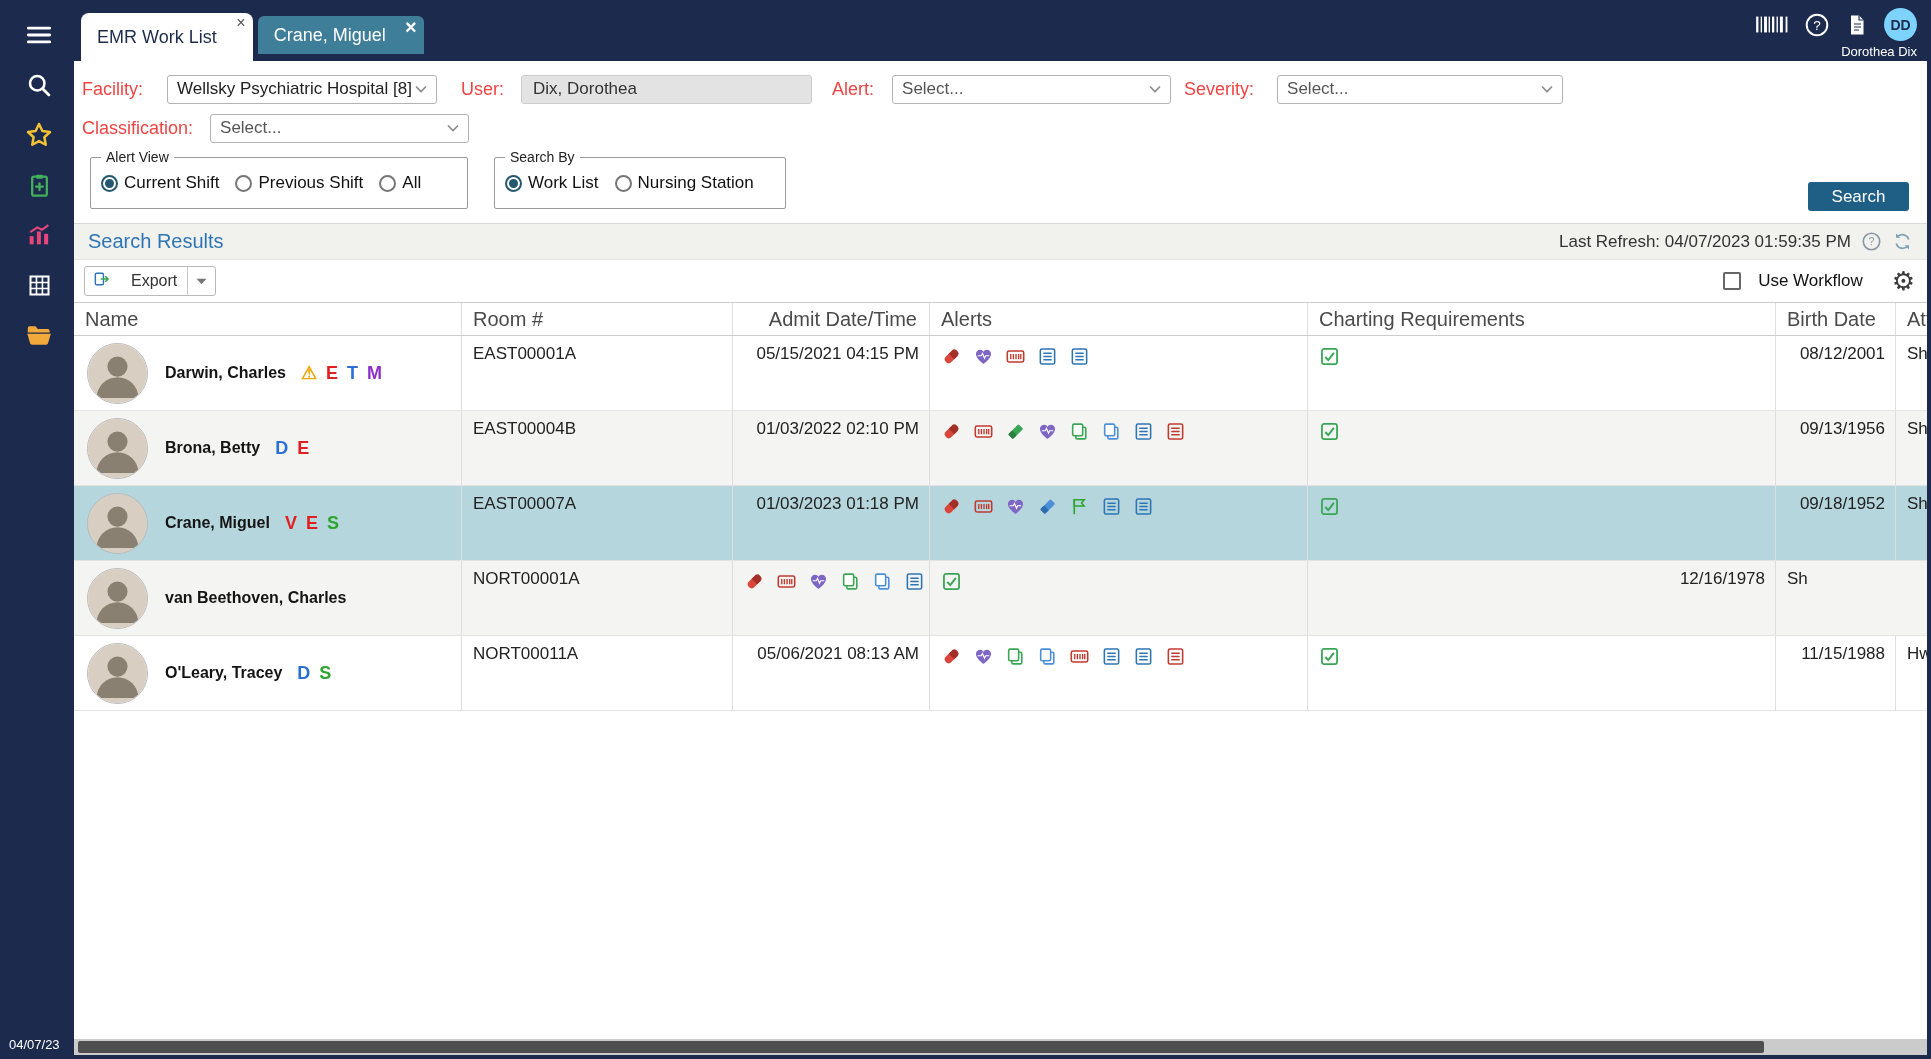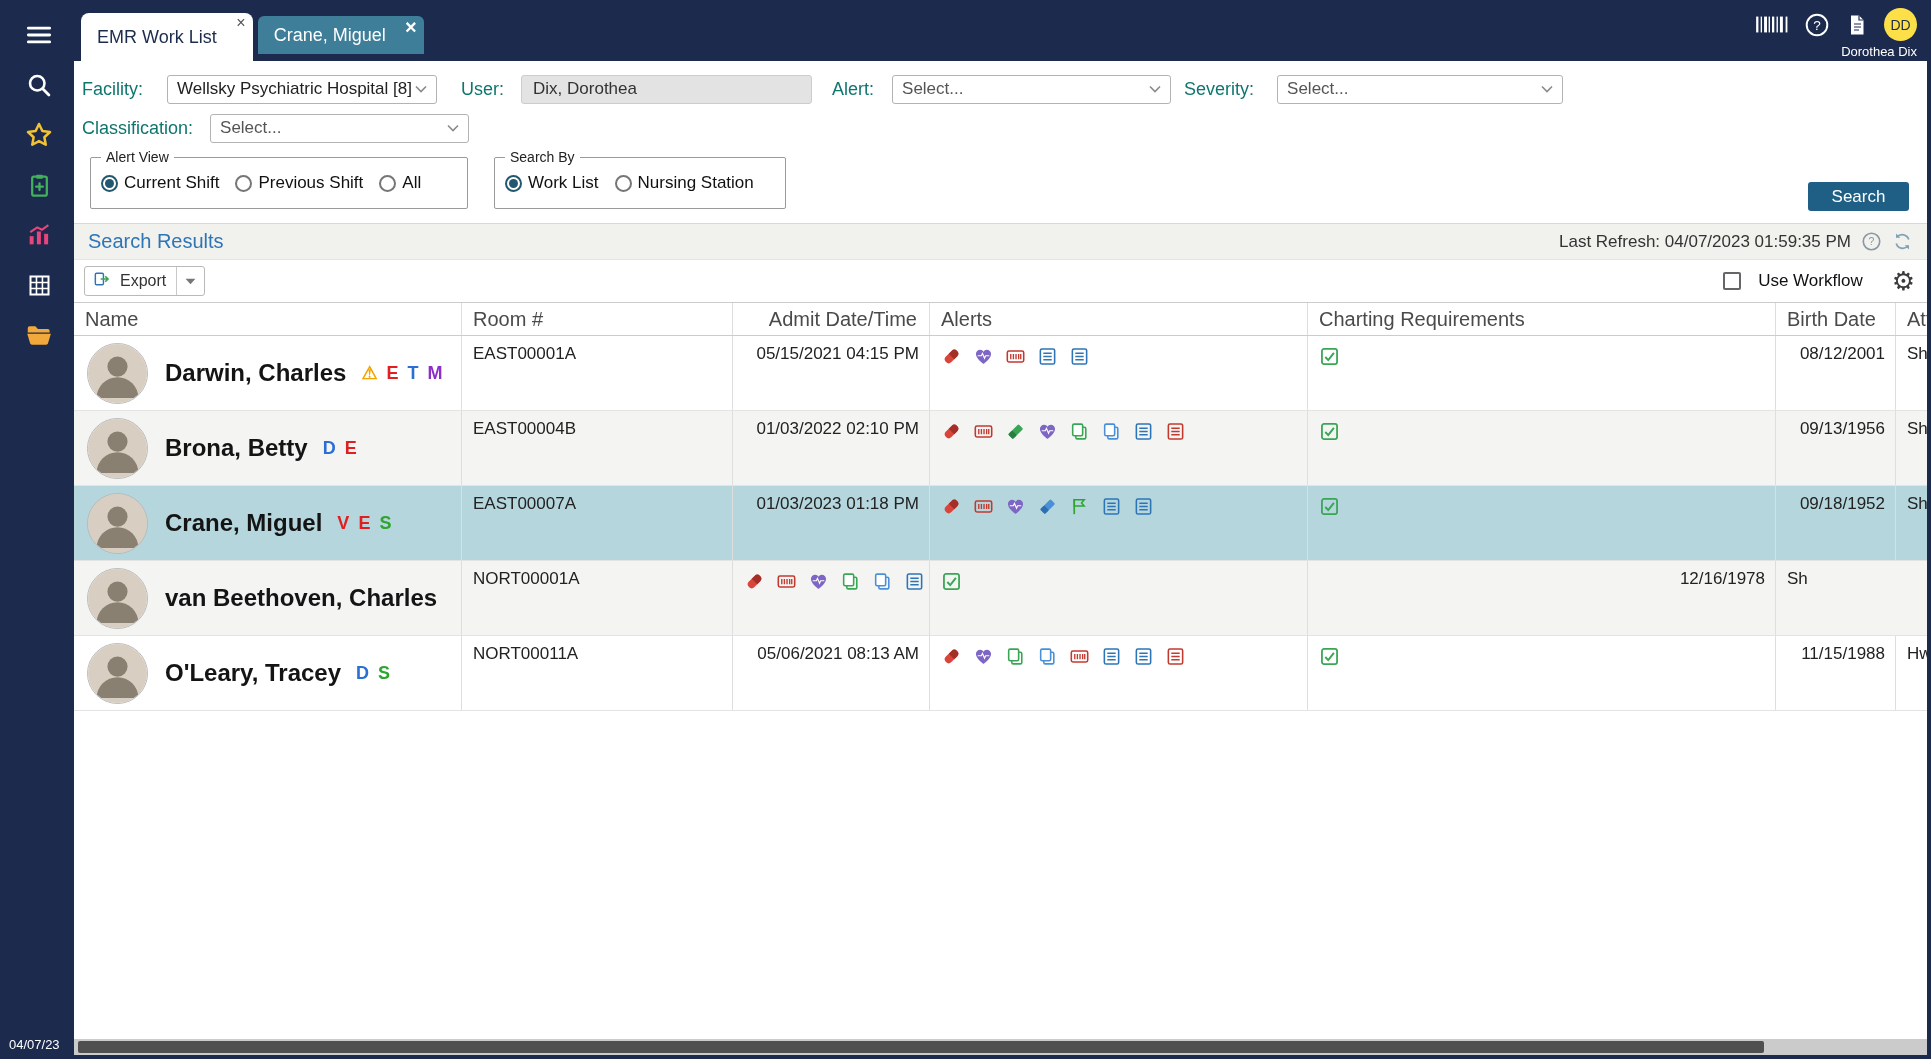--- a/index.html
+++ b/index.html
@@ -17,31 +17,31 @@
 .topbar{height:57px;background:var(--navy,#1c2b4d);display:flex;align-items:flex-end;position:relative;flex:none}
 .tabs{display:flex;align-items:flex-end;gap:5px;margin-left:7px}
 .tab{position:relative;display:flex;align-items:center;font-size:18px;cursor:pointer;white-space:nowrap}
 .tab.active{background:#fff;color:#1d2b4c;height:48px;padding:0 36px 0 16px;border-radius:8px 8px 0 0}
 .tab.teal{background:var(--tab-teal,#3e7e99);color:#fff;height:38px;margin-bottom:7px;padding:0 38px 0 16px;border-radius:6px 6px 0 0}
 .tab-close{position:absolute;top:2px;right:7px;font-size:16px;line-height:1;color:#555;cursor:pointer}
 .tab.teal .tab-close{color:#fff;font-size:20px;font-weight:bold;top:1px}
 .topbar-right{position:absolute;right:10px;top:4px;display:flex;flex-direction:column;align-items:flex-end}
 .tb-icons{display:flex;align-items:center;gap:15px}
 .tb-icon{display:flex;align-items:center;justify-content:center;cursor:pointer}
-.tb-avatar{width:33px;height:33px;border-radius:50%;background:#fde047;color:#1d2b4c;font-size:14px;font-weight:normal;display:flex;align-items:center;justify-content:center;cursor:pointer}
+.tb-avatar{width:33px;height:33px;border-radius:50%;background:#7dd3fc;color:#1d2b4c;font-size:14px;font-weight:bold;display:flex;align-items:center;justify-content:center;cursor:pointer}
 .tb-user{color:#fff;font-size:13px;margin-top:3px}
 
 .content{position:relative;flex:1;display:flex;flex-direction:column;min-width:0;background:#fff}
 
 .filters{background:#fff;padding:8px 0 10px 0;position:relative;flex:none}
 .frow{display:flex;align-items:center}
 .frow1{height:40px;padding-left:8px}
 .frow2{height:38px;padding-left:8px}
 .frow3{height:64px;align-items:flex-start;padding-left:16px;margin-top:2px}
-.flabel{font-size:18px;color:#0f766e;white-space:nowrap}
+.flabel{font-size:18px;color:#ef4444;white-space:nowrap}
 .select{height:29px;border:1px solid #b3b3b3;border-radius:3px;background:#fff;display:flex;align-items:center;justify-content:space-between;padding:0 9px;font-size:17px;color:#222;cursor:pointer;white-space:nowrap}
 .select .ph{color:#555}
 .sel-facility{width:270px;margin-left:24px}
 .sel-alert{width:279px;margin-left:18px}
 .sel-severity{width:286px;margin-left:23px}
 .sel-classification{width:259px;margin-left:17px}
 .lbl-user{margin-left:24px}
 .lbl-alert{margin-left:20px}
 .lbl-severity{margin-left:13px}
 .tinput{height:29px;background:#e3e3e3;border:1px solid #cdcdcd;border-radius:3px;display:flex;align-items:center;padding:0 11px;font-size:17px;color:#333;width:291px;margin-left:17px}
@@ -57,21 +57,21 @@
 .radio-label{font-size:17px;color:#111;margin-left:6px;white-space:nowrap}
 .search-btn{position:absolute;right:18px;bottom:12px;width:101px;height:29px;background:var(--button-blue,#1f5f85);color:#fff;border:none;border-radius:3px;font-size:17px;font-family:inherit;cursor:pointer}
 
 .results-bar{height:37px;background:#f1f1ee;border-top:1px solid #d8d8d8;border-bottom:1px solid #e4e4e4;display:flex;align-items:center;justify-content:space-between;padding:0 14px;flex:none}
 .results-title{color:var(--link-blue,#2e75b6);font-size:20px}
 .results-right{display:flex;align-items:center;gap:10px;font-size:17px;color:#333}
 .rb-icon{display:flex;align-items:center;cursor:pointer}
 
 .toolbar{height:42px;display:flex;align-items:center;justify-content:space-between;padding:0 12px 0 10px;flex:none}
 .export-btn{display:flex;align-items:center;height:30px;border:1px solid #b9b9b9;border-radius:3px;background:#fff;cursor:pointer}
-.export-main{display:flex;align-items:center;gap:9px;padding:0 10px 0 8px;font-size:16px;color:#333}
+.export-main{display:flex;align-items:center;gap:20px;padding:0 10px 0 8px;font-size:16px;color:#333}
 .export-sep{width:1px;align-self:stretch;background:#c9c9c9}
 .export-caret{padding:0 8px;display:flex;align-items:center}
 .toolbar-right{display:flex;align-items:center;gap:17px}
 .checkbox{width:18px;height:18px;border:2px solid #666;border-radius:2px;background:#fff;cursor:pointer;flex:none}
 .wf-label{font-size:17px;color:#111}
 .gear{font-size:26px;color:#3c3c3c;cursor:pointer;line-height:1;margin-left:12px}
 
 .table{flex:none}
 .thead,.trow{display:grid;grid-template-columns:388px 271px 197px 378px 468px 120px 1fr}
 .thead{height:34px;border-top:1px solid #cccccc;border-bottom:1px solid #cccccc}
@@ -80,21 +80,21 @@
 .th.right{justify-content:flex-end;padding-right:12px}
 .trow{height:75px;border-bottom:1px solid #e3e3e3;background:#fff;cursor:pointer}
 .trow.alt{background:#f4f4f3}
 .trow.selected{background:var(--selected-row,#b5d6dd)}
 .tc{border-right:1px solid #dedede;padding:8px 11px;display:flex;align-items:flex-start;overflow:hidden;font-size:17px;color:#222;white-space:nowrap}
 .tc:last-child{border-right:none}
 .tc.right{justify-content:flex-end;padding-right:10px}
 .name-cell{align-items:center;padding:0 10px 0 13px}
 .avatar{width:61px;height:61px;border-radius:50%;overflow:hidden;flex:none;border:1px solid #b9b9b9;margin-right:17px;display:block}
 .avatar svg{width:100%;height:100%;display:block}
-.pname{font-weight:bold;font-size:24px;color:#141414;margin-right:6px}
+.pname{font-weight:bold;font-size:16px;color:#141414;margin-right:6px}
 .badge{font-weight:bold;font-size:18px;margin-left:9px}
 .alerts-cell{gap:11px;padding-top:10px}
 .alert-ic{width:21px;height:21px;display:inline-block;flex:none}
 .alert-ic svg{width:100%;height:100%;display:block}
 
 .hscroll{position:absolute;left:0;right:0;bottom:0;height:16px;background:#cbcbcb;cursor:pointer}
 .hthumb{position:absolute;left:4px;top:2px;height:12px;width:91%;background:#4f4f4f;border-radius:2px;cursor:grab}
 </style>
 </head>
 <body>

